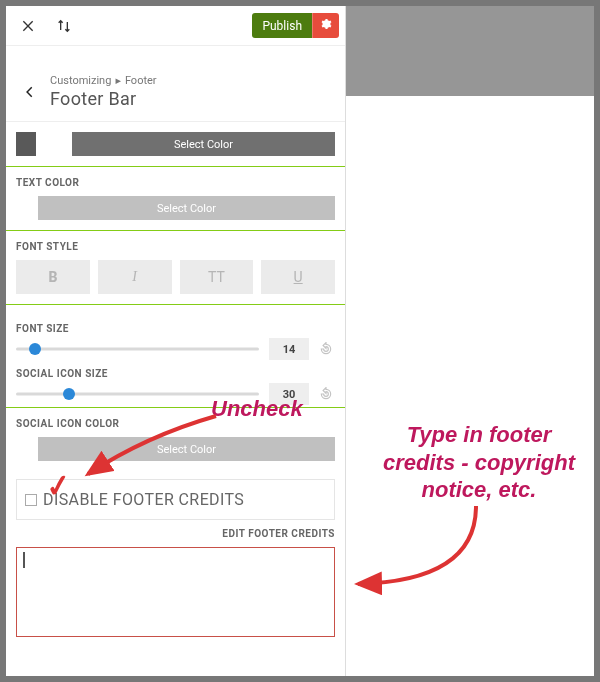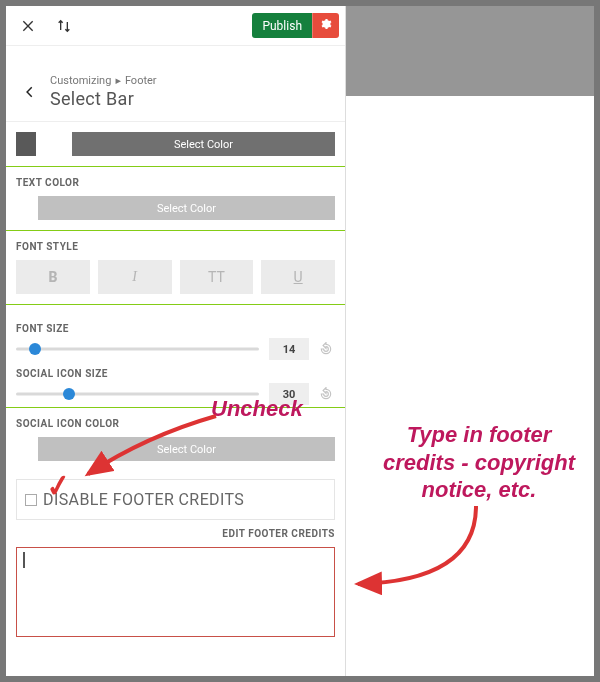--- a/index.html
+++ b/index.html
@@ -8,21 +8,21 @@
     .app { display:flex; height:100%; }
     .sidebar { width: 340px; border-right:1px solid #ddd; display:flex; flex-direction:column; background:#fff;}
     .preview { flex:1; background:#fff; display:flex; flex-direction:column;}
     .preview-top { height:90px; background:#969696;}
     
     .topbar { display:flex; align-items:center; justify-content:space-between; border-bottom:1px solid #eee; height:40px; padding:0 6px;}
     .topbar-left { display:flex; gap:4px;}
     .icon-btn { width:32px; height:32px; display:flex; align-items:center; justify-content:center; border-radius:2px; cursor:pointer;}
     .icon-btn svg { width:16px; height:16px; stroke:#333; fill:none; stroke-width:2;}
     .publish-group { display:flex;}
-    .publish-btn { background:#15803d; color:#fff; font-size:12px; padding:5px 10px; border:none; border-radius:3px 0 0 3px; cursor:pointer;text-align:center;}
+    .publish-btn { background:#4d7c0f; color:#fff; font-size:12px; padding:5px 10px; border:none; border-radius:3px 0 0 3px; cursor:pointer;text-align:center;}
     .publish-gear { background:#e74c3c; color:#fff; padding:5px 7px; border-radius:0 3px 3px 0; border:none; border-left:1px solid rgba(255,255,255,.25); cursor:pointer;}
     .publish-gear svg { width:12px;height:12px; fill:#fff;}
 
     .header { display:flex; align-items:center; padding:8px 10px 12px; border-bottom:1px solid #eee;margin-top:20px;}
     .back { width:28px; height:28px; display:flex; align-items:center; justify-content:center; margin-right:6px; cursor:pointer;}
     .back svg { width:14px;height:14px; stroke:#222; stroke-width:2.5; fill:none;}
     .crumb { font-size:11px; color:#777;}
     .crumb .sep { margin:0 4px;}
     .title { font-size:18px; color:#555; font-weight:400; margin-top:1px; letter-spacing:0.3px;}
 
@@ -99,21 +99,21 @@
     <div class="header">
       <div class="back">
         <svg viewBox="0 0 24 24">
             <path d="M15 4 L7 12 L15 20"></path>
           </svg>
       </div>
       <div>
         <div class="crumb">
           <span>Customizing</span><span class="sep">▸</span><span>Footer</span>
         </div>
-        <div class="title">Select Bar</div>
+        <div class="title">Footer Bar</div>
       </div>
     </div>
 
     <div class="section">
       <div class="colorbar">
         <div class="swatch"></div>
         <div class="color-btn dark">Select Color</div>
       </div>
     </div>
 

